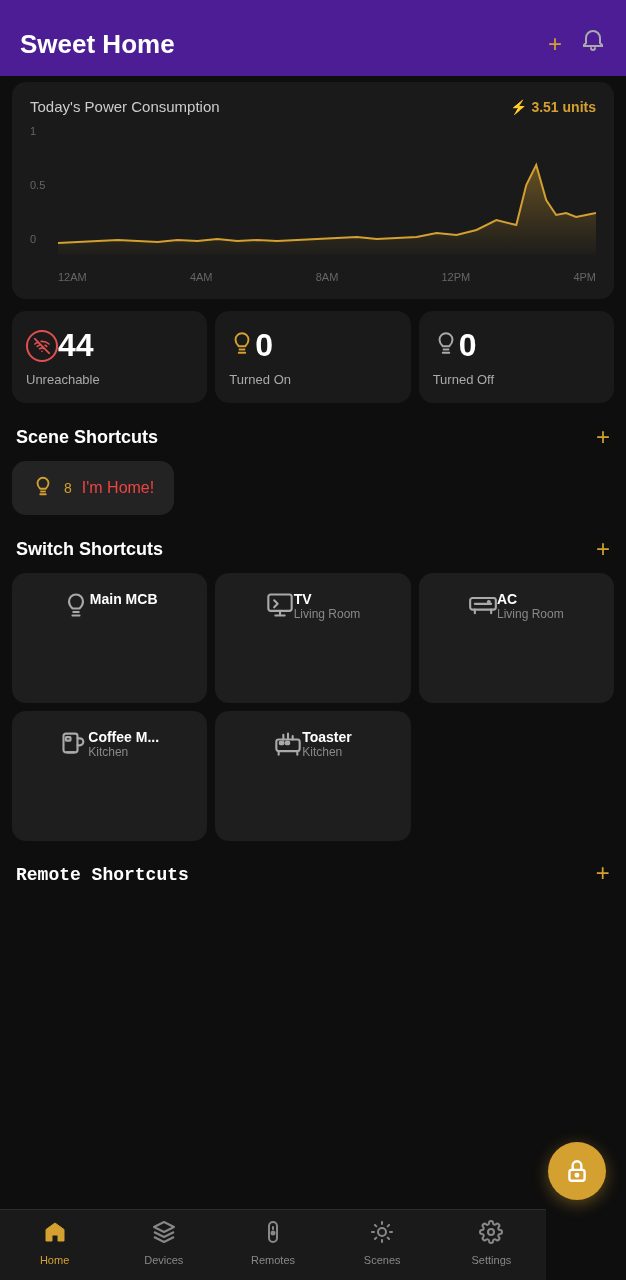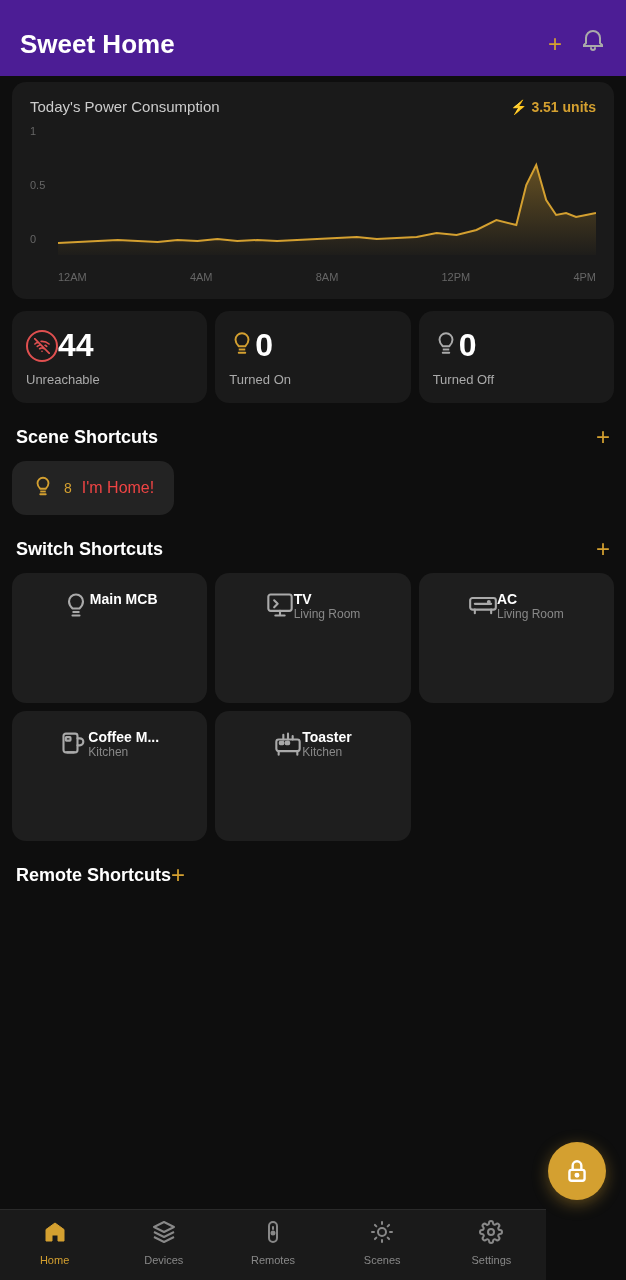--- a/index.html
+++ b/index.html
@@ -216,22 +216,23 @@
     .switch-room {
       font-size: 12px;
       color: #888;
       margin-top: 0;
     }
 
     
     .remote-shortcuts-header {
       padding: 6px 16px 0;
       display: flex;
-      justify-content: flex-start;
-      align-items: center;
+      justify-content: space-between;
+      align-items: center;
+      font-family: Liberation Mono, monospace;
     }
 
     
     .fab {
       position: fixed;
       bottom: 80px;
       right: 20px;
       width: 58px;
       height: 58px;
       background: #d4a030;

